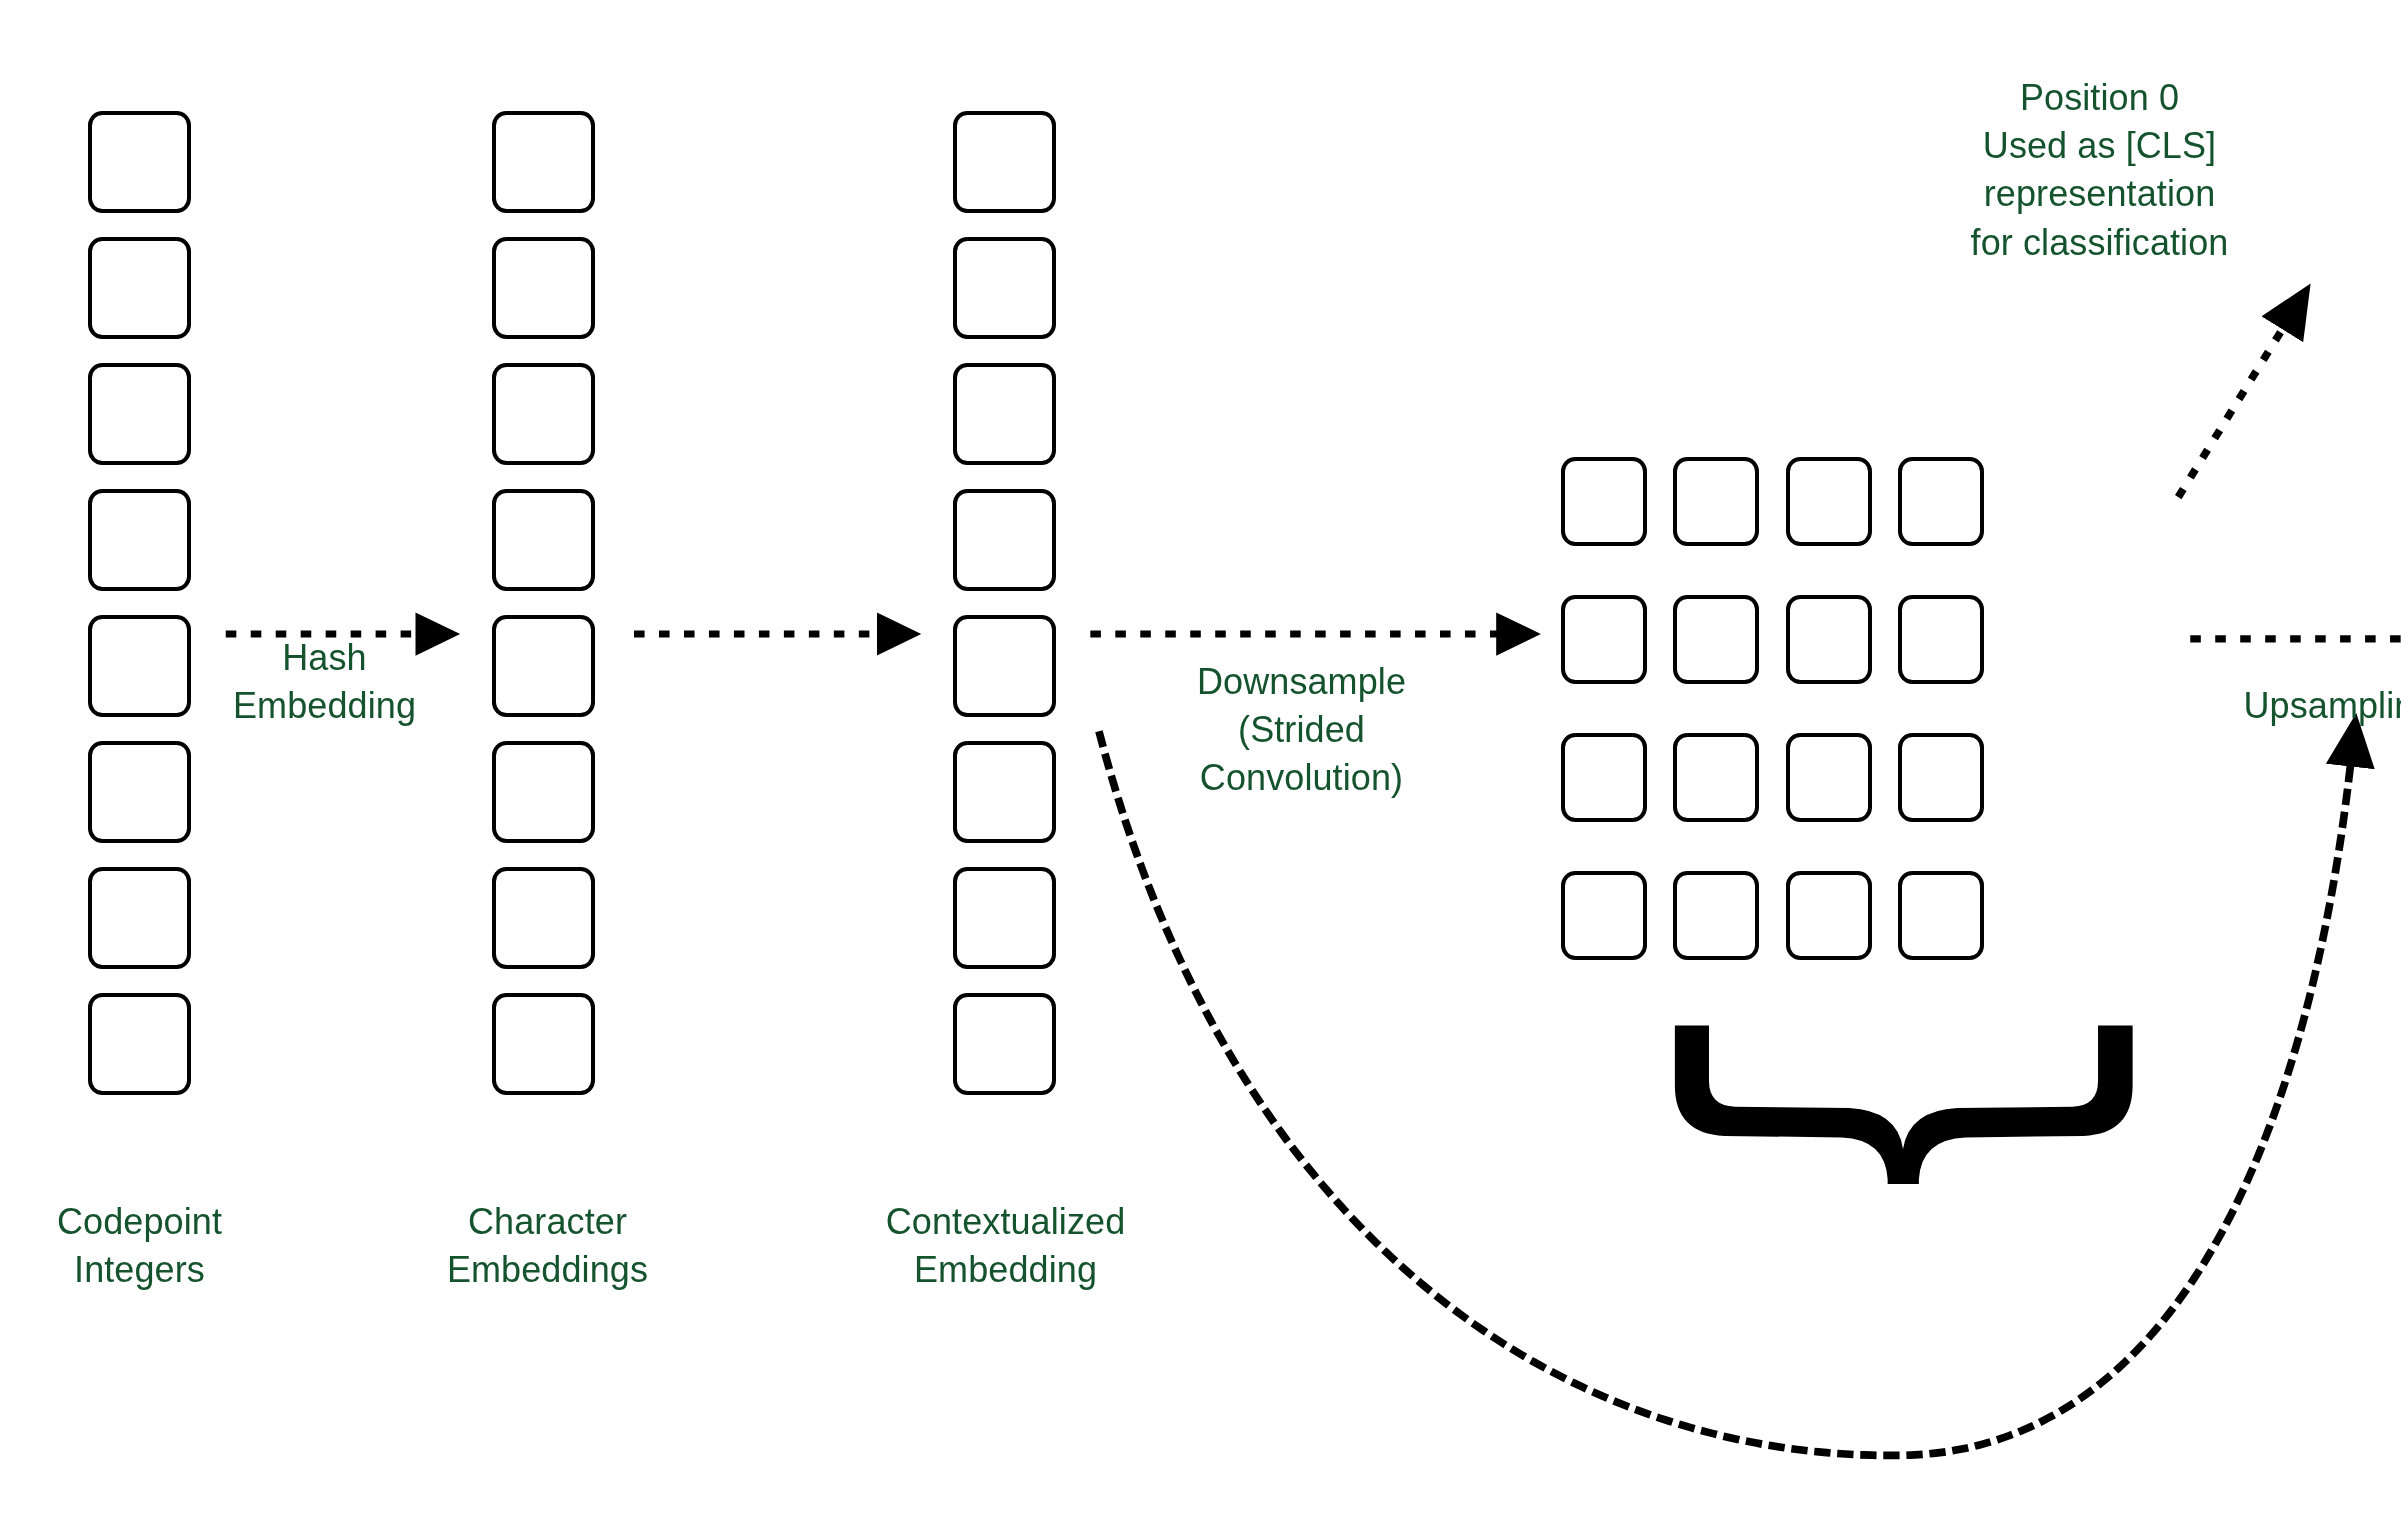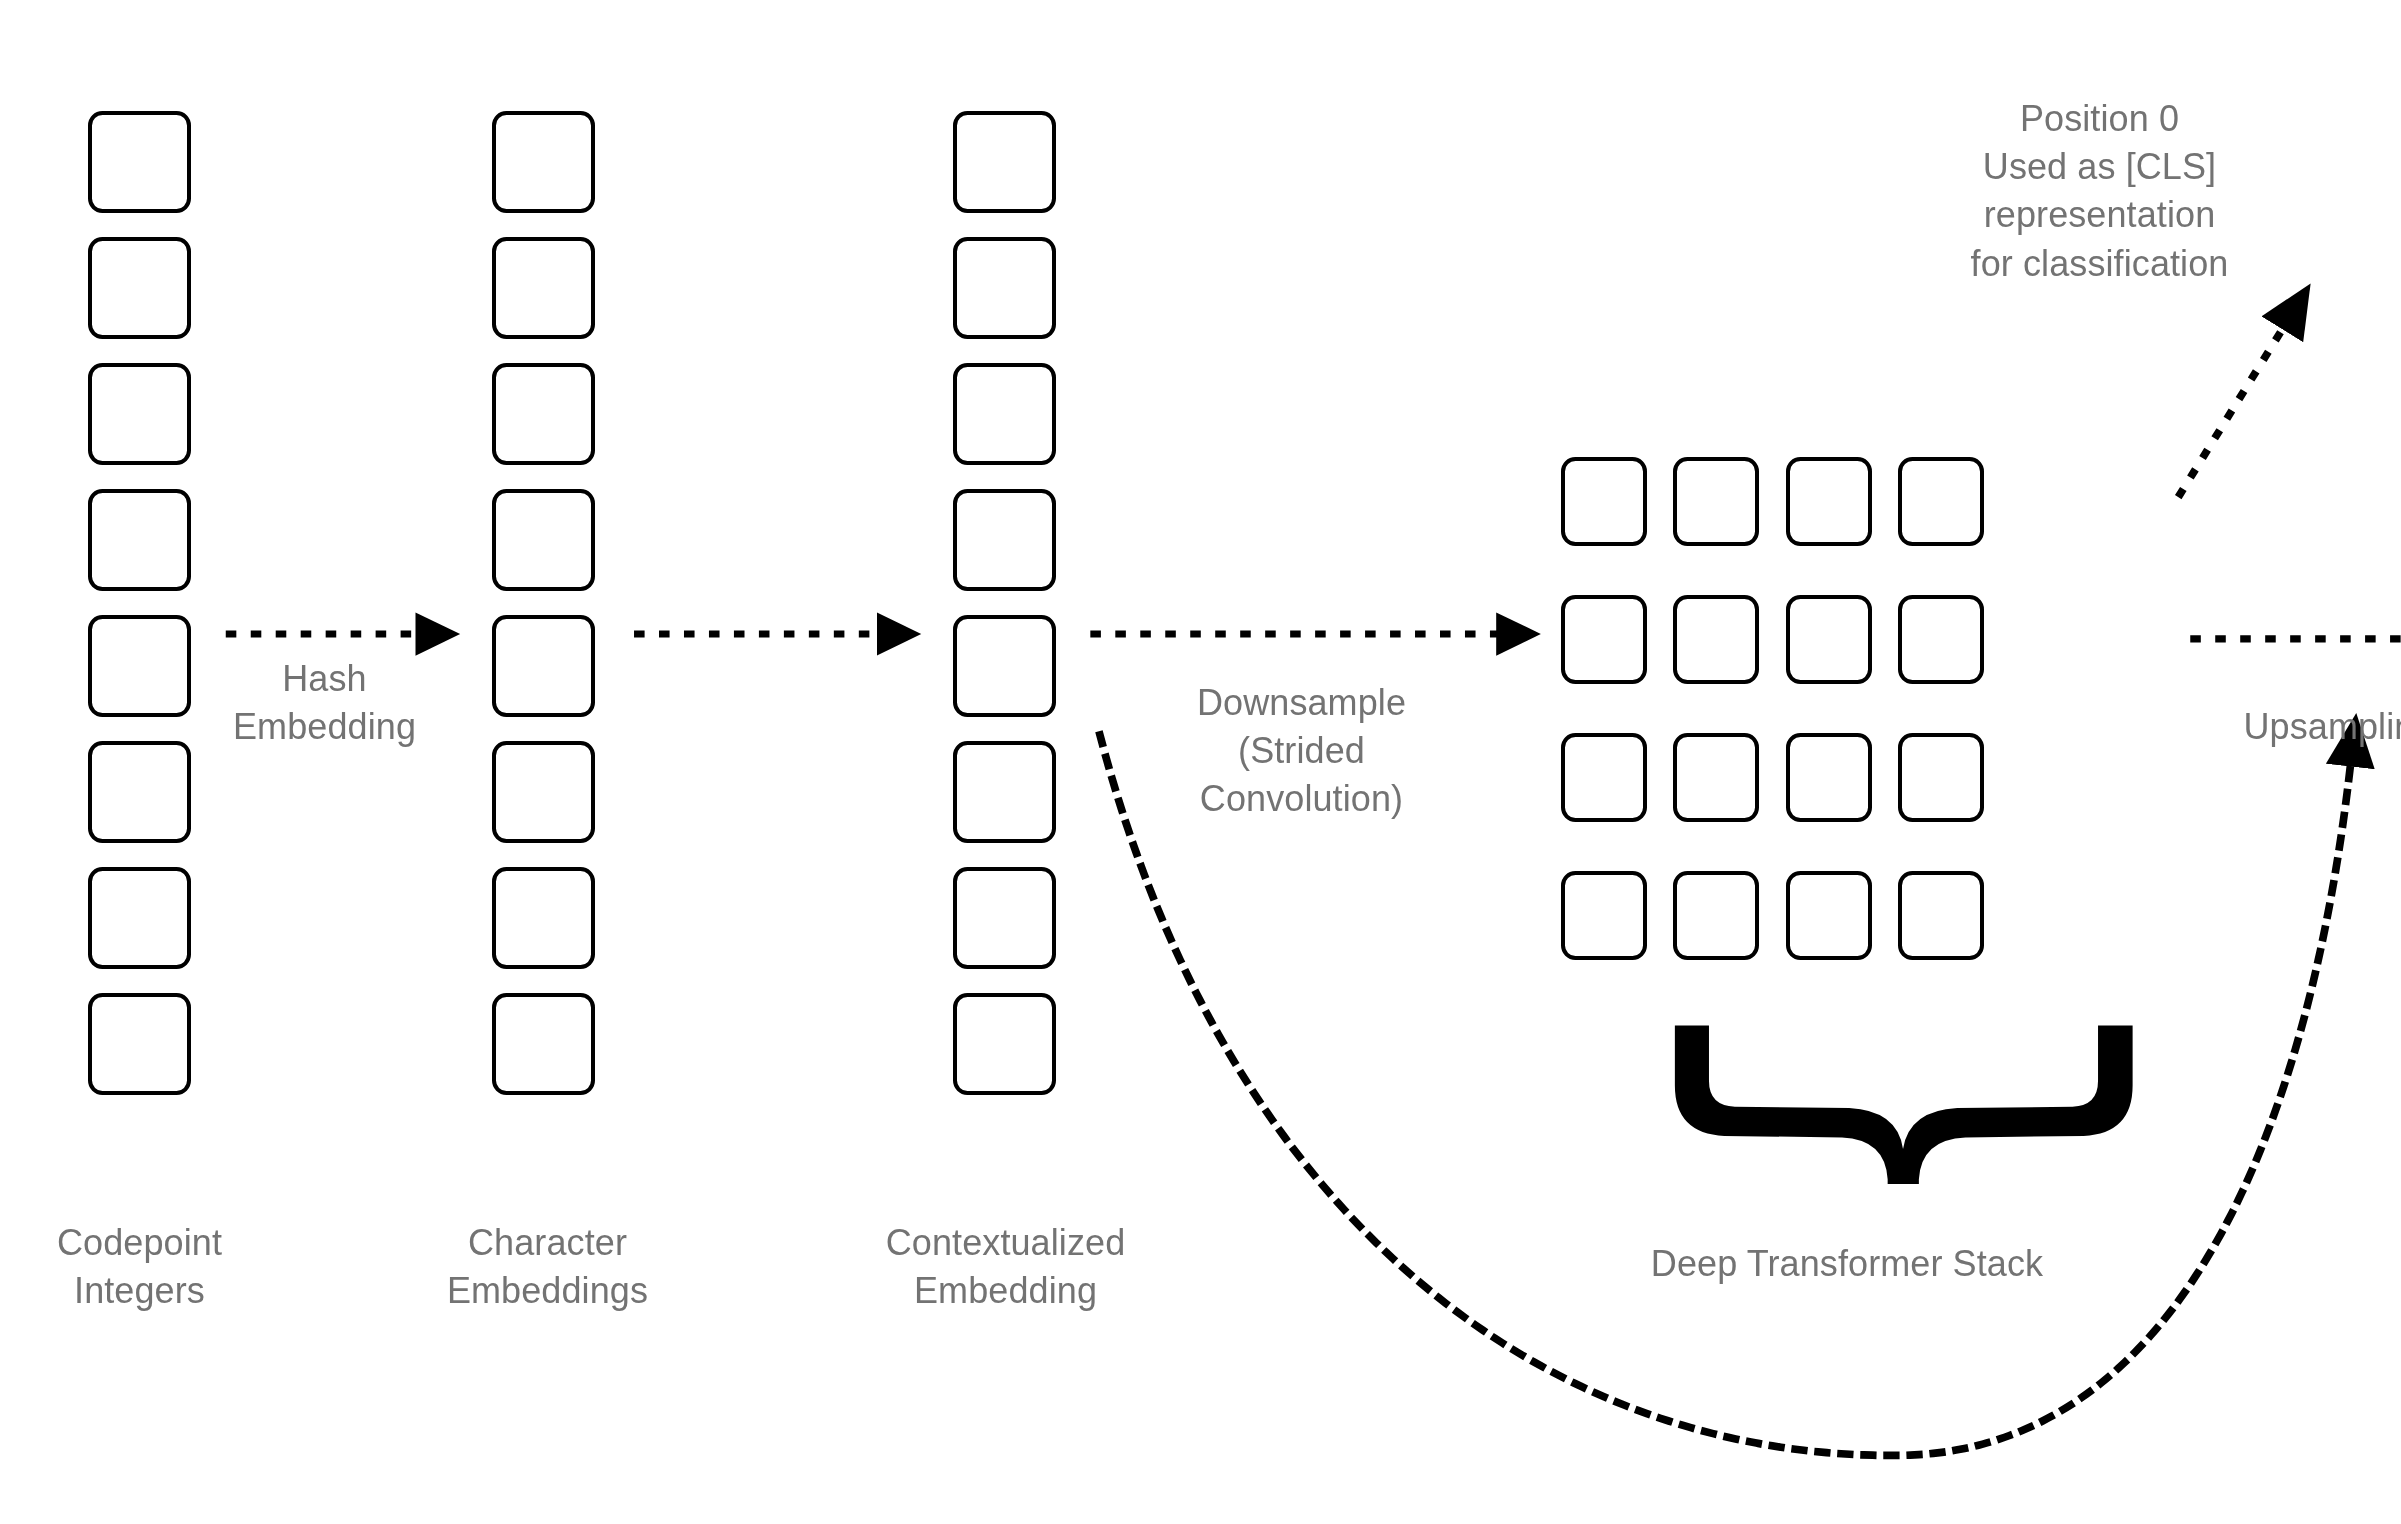--- a/index.html
+++ b/index.html
@@ -32,28 +32,27 @@
     flex-direction: column;
   }
   .cellbox {
     box-sizing: border-box;
     border: 4.3px solid #000000;
     border-radius: 14.4px;
     background: #ffffff;
   }
   .label {
     position: absolute;
-    color: #737373;
+    color: #14532d;
     font-family: "Liberation Sans", sans-serif;
     font-size: 36px;
     line-height: 1.34;
     text-align: center;
     white-space: pre-line;
     letter-spacing: 0.1px;
-    margin-top: 21px;
   }
   .stack-grid {
     position: absolute;
     display: grid;
   }
 </style>
 </head>
 <body>
 
 <div id="stage">
@@ -162,21 +161,20 @@
     <div class="cellbox" style="width:86px;height:89px;"></div>
     <div class="cellbox" style="width:86px;height:89px;"></div>
     <div class="cellbox" style="width:86px;height:89px;"></div>
     <div class="cellbox" style="width:86px;height:89px;"></div>
 
     <div class="cellbox" style="width:86px;height:89px;"></div>
     <div class="cellbox" style="width:86px;height:89px;"></div>
     <div class="cellbox" style="width:86px;height:89px;"></div>
     <div class="cellbox" style="width:86px;height:89px;"></div>
   </div>
-  <div class="label" style="left:1607px; top:1219px; width:480px;">Deep Transformer Stack</div>
 
   <div class="label" style="left:2387px; top:1206px; width:463px;">Concatenated
 Representations</div>
 
   <div class="label" style="left:190px; top:634px; width:269px;">Hash
 Embedding</div>
 
 
   <div class="label" style="left:1148px; top:658px; width:307px;">Downsample
 (Strided

